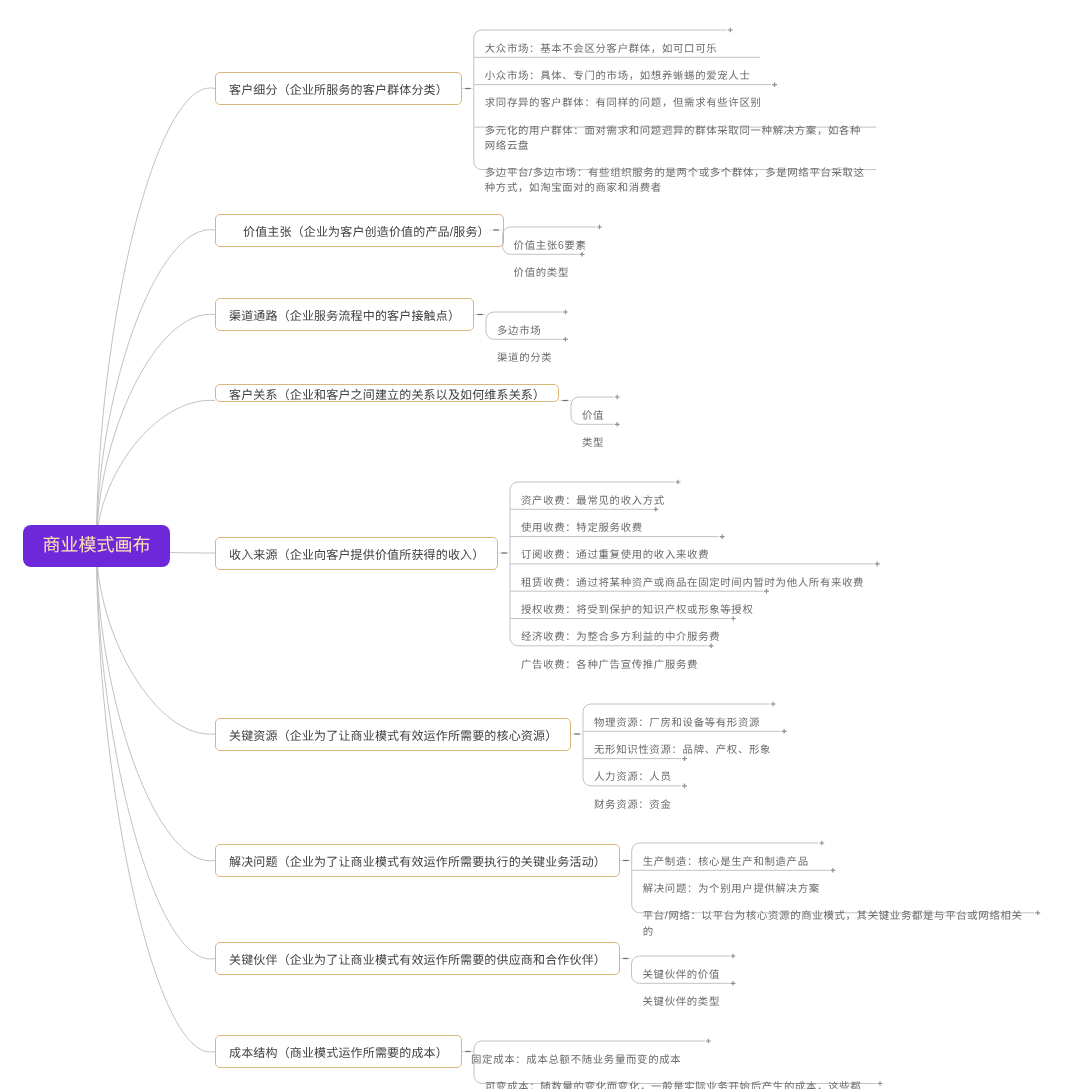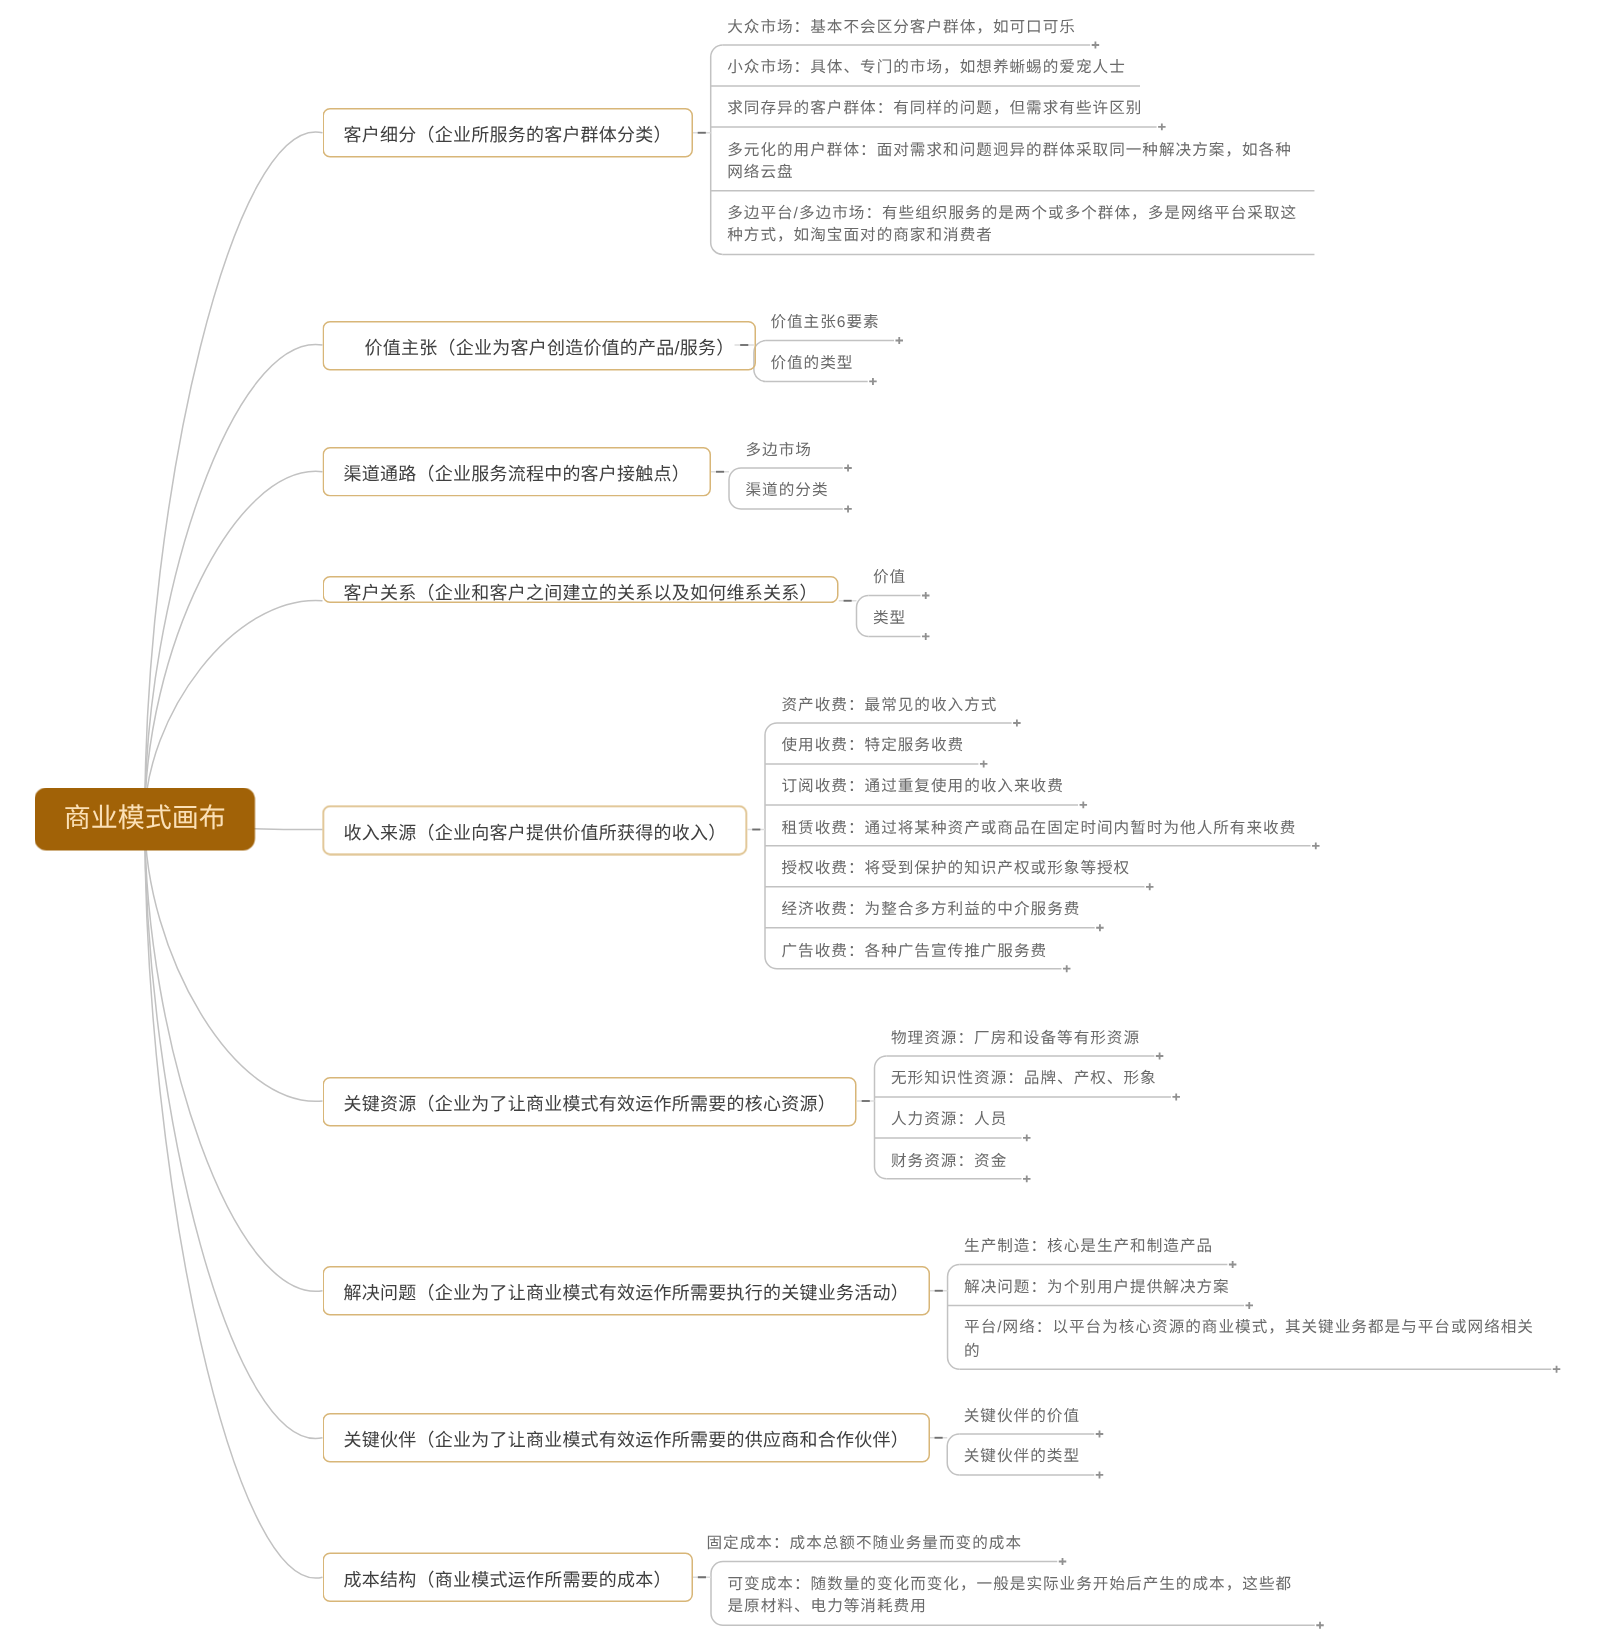--- a/index.html
+++ b/index.html
@@ -2,31 +2,31 @@
 <html lang="zh-CN"><head>
 <meta charset="utf-8">
 <style>
   html,body{margin:0;padding:0;}
   body{width:1080px;height:1089px;background:#ffffff;overflow:hidden;
        font-family:"Liberation Sans",sans-serif;
        -webkit-font-smoothing:antialiased;}
   #stage{position:relative;width:1080px;height:1089px;}
   svg.links{position:absolute;left:0;top:0;width:1080px;height:1089px;pointer-events:none;}
   
-  .root-node{position:absolute;backface-visibility:hidden;background:#a16207;border-radius:8px;color:#fbe0b6;
+  .root-node{position:absolute;backface-visibility:hidden;background:#6d28d9;border-radius:8px;color:#fbe0b6;
              box-sizing:border-box;
              display:flex;align-items:center;justify-content:center;
              font-size:18px;letter-spacing:0px;line-height:1;padding-bottom:3px;}
   .branch{position:absolute;backface-visibility:hidden;border:1.15px solid #d8b678;border-radius:5px;background:transparent;
           box-sizing:border-box;
           display:flex;align-items:center;padding:0 13px;
           font-size:12px;letter-spacing:0.16px;color:#3f3f3f;white-space:nowrap;}
   .branch-label{display:inline-block;backface-visibility:hidden;text-align:right;}
   .root-label{transform:translateZ(0);backface-visibility:hidden;}
-  .leaf{position:absolute;backface-visibility:hidden;font-size:10.4px;letter-spacing:0.68px;color:#6a6a6a;line-height:15.2px;box-sizing:border-box;}
+  .leaf{position:absolute;backface-visibility:hidden;font-size:10.4px;letter-spacing:0.68px;color:#6a6a6a;line-height:15.2px;box-sizing:border-box;margin-top:30px;}
 </style>
 </head>
 <body>
 
 <div id="stage">
   <svg class="links" id="links" viewBox="0 0 1080 1089">
       <path d="M 481.8 29.999999999999996 A 8 8 0 0 0 473.8 38 L 473.8 161.6 A 8 8 0 0 0 481.8 169.6" fill="none" stroke="#c2c2c2" stroke-width="1"></path>
       <path d="M 481.8 29.999999999999996 L 726.784375 29.999999999999996" fill="none" stroke="#c2c2c2" stroke-width="1"></path>
       <path d="M 727.784375 29.999999999999996 L 732.784375 29.999999999999996 M 730.284375 27.699999999999996 L 730.284375 32.3" fill="none" stroke="#909090" stroke-width="1.2"></path>
       <path d="M 473.8 57.3 L 760.003125 57.3" fill="none" stroke="#c2c2c2" stroke-width="1"></path>

